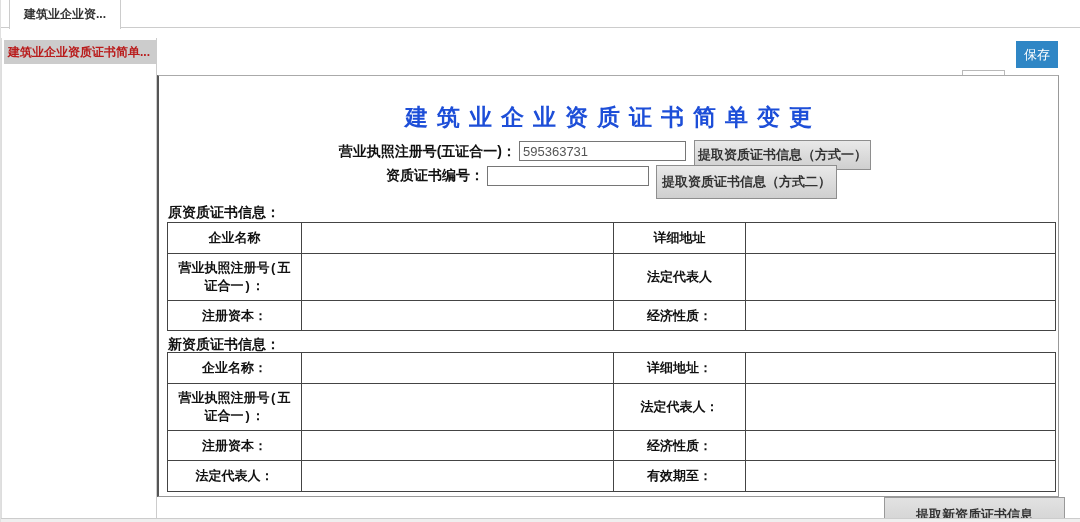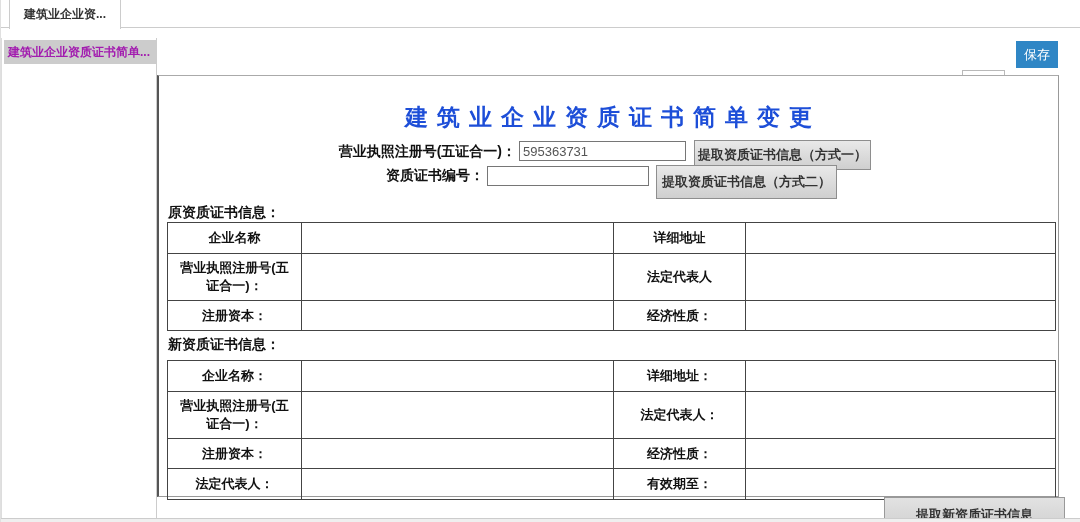--- a/index.html
+++ b/index.html
@@ -10,21 +10,21 @@
   .tabbar { position:relative; height:28px; background:#fff; border-bottom:1px solid #ccc; }
   .tab { position:absolute; left:8px; top:0; height:29px; line-height:28px; padding:0 14px;
          background:#fff; border-left:1px solid #ccc; border-right:1px solid #ccc;
          font-size:12px; font-weight:bold; color:#333; z-index:2; }
 
   
   .main { position:absolute; left:0; top:38px; width:1080px; height:480px;
           border-left:1px solid #ddd; border-right:1px solid #ddd; background:#fff; }
   .sidebar { position:absolute; left:0; top:0; width:155px; height:480px; background:#fff; border-right:1px solid #ccc; }
   .sidebar-item { position:absolute; left:2px; top:2px; width:152px; height:24px; line-height:24px;
-                  background:#ccc; color:#a21caf; font-size:12px; font-weight:bold; padding-left:4px;
+                  background:#ccc; color:#b91c1c; font-size:12px; font-weight:bold; padding-left:4px;
                   white-space:nowrap; overflow:hidden; cursor:pointer; }
 
   .btn-print { position:absolute; left:960px; top:3px; width:43px; height:27px; background:#fff;
                border:1px solid #b9b9b9; font-size:11px; color:#444; font-family:inherit; cursor:pointer;margin-top:29px; }
   .btn-save  { position:absolute; left:1014px; top:3px; width:42px; height:27px; background:#2f86c5;
                border:1px solid #2f86c5; font-size:13px; color:#fff; font-family:inherit; cursor:pointer; }
 
   
   .panel { position:absolute; left:155px; top:37px; width:902px; height:422px; background:#fff;
            border-top:1px solid #aaa; border-right:1px solid #999; border-bottom:1px solid #999; border-left:2px solid #555; }
@@ -40,23 +40,23 @@
   .inp2 { left:328px; top:90px; width:162px; }
   .gbtn { background:linear-gradient(#e9e9e9,#cfcfcf); border:1px solid #8e8e8e; color:#333;
           font-size:13px; font-weight:bold; font-family:inherit; cursor:pointer; }
   .gb1 { position:absolute; left:535px; top:64px; width:177px; height:30px; }
   .gb2 { position:absolute; left:497px; top:89px; width:181px; height:34px; }
 
   .section-label { position:absolute; left:9px; font-size:14px; font-weight:bold; color:#111; }
   .s1 { top:128px; }
   .s2 { top:260px; }
 
-  table.grid { position:absolute; left:8px; width:888px; border-collapse:collapse; table-layout:fixed; }
+  table.grid { position:absolute; left:8px; width:888px; border-collapse:collapse; table-layout:fixed;font-family:Liberation Mono, monospace; }
   .t1 { top:146px; }
-  .t2 { top:284px; }
+  .t2 { top:276px; }
   table.grid td { border:1px solid #444; font-size:13px; color:#111; }
   td.cl { font-weight:bold; text-align:center; padding:2px 8px; }
   .t1 tr:nth-child(1){height:31px;} .t1 tr:nth-child(2){height:47px;} .t1 tr:nth-child(3){height:30px;}
   .t2 tr:nth-child(1){height:31px;} .t2 tr:nth-child(2){height:47px;} .t2 tr:nth-child(3){height:30px;} .t2 tr:nth-child(4){height:31px;}
 
   .footer-btn { position:absolute; left:882px; top:459px; width:181px; height:35px;
                 background:linear-gradient(#e2e2e2,#cfcfcf); border:1px solid #999; color:#333;
                 font-size:13px; font-weight:bold; font-family:inherit; cursor:pointer; }
 
   .bottom-strip { position:absolute; left:0; top:518px; width:1080px; height:4px;

